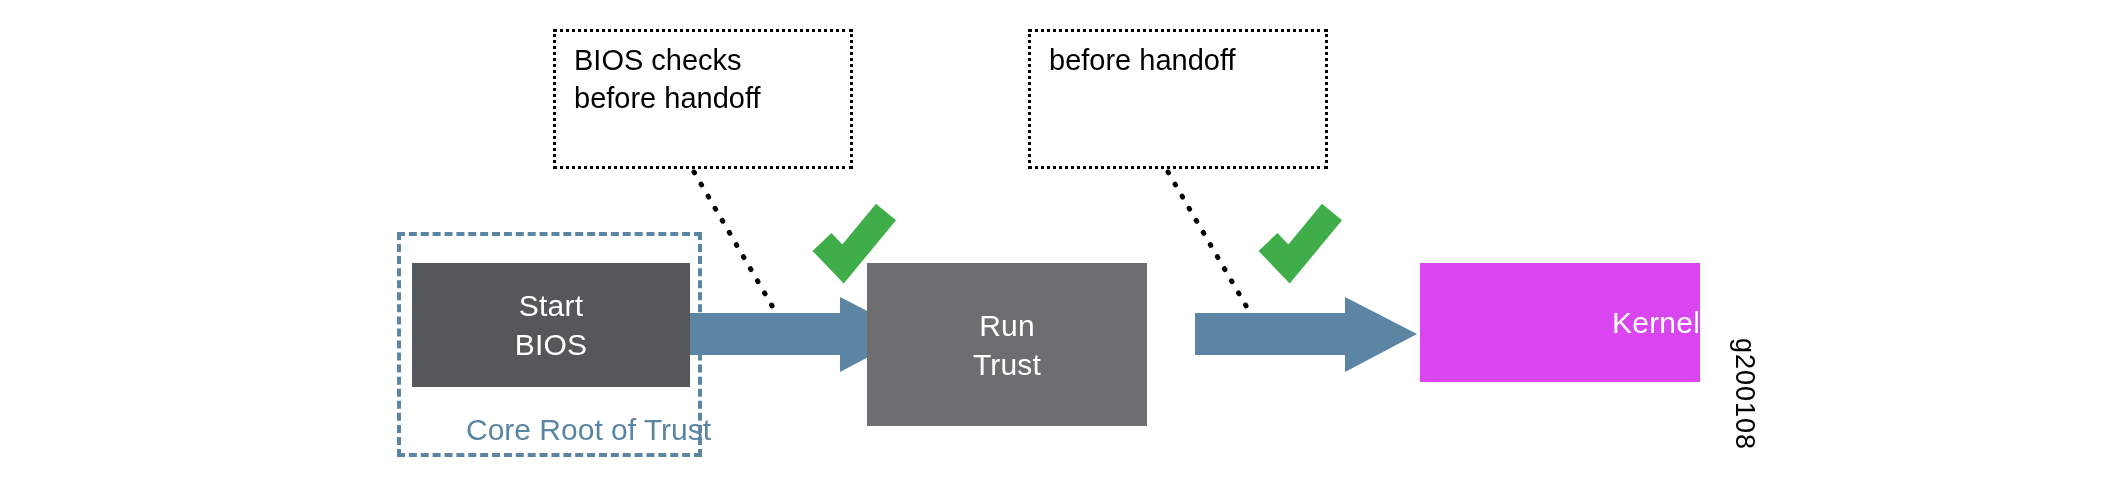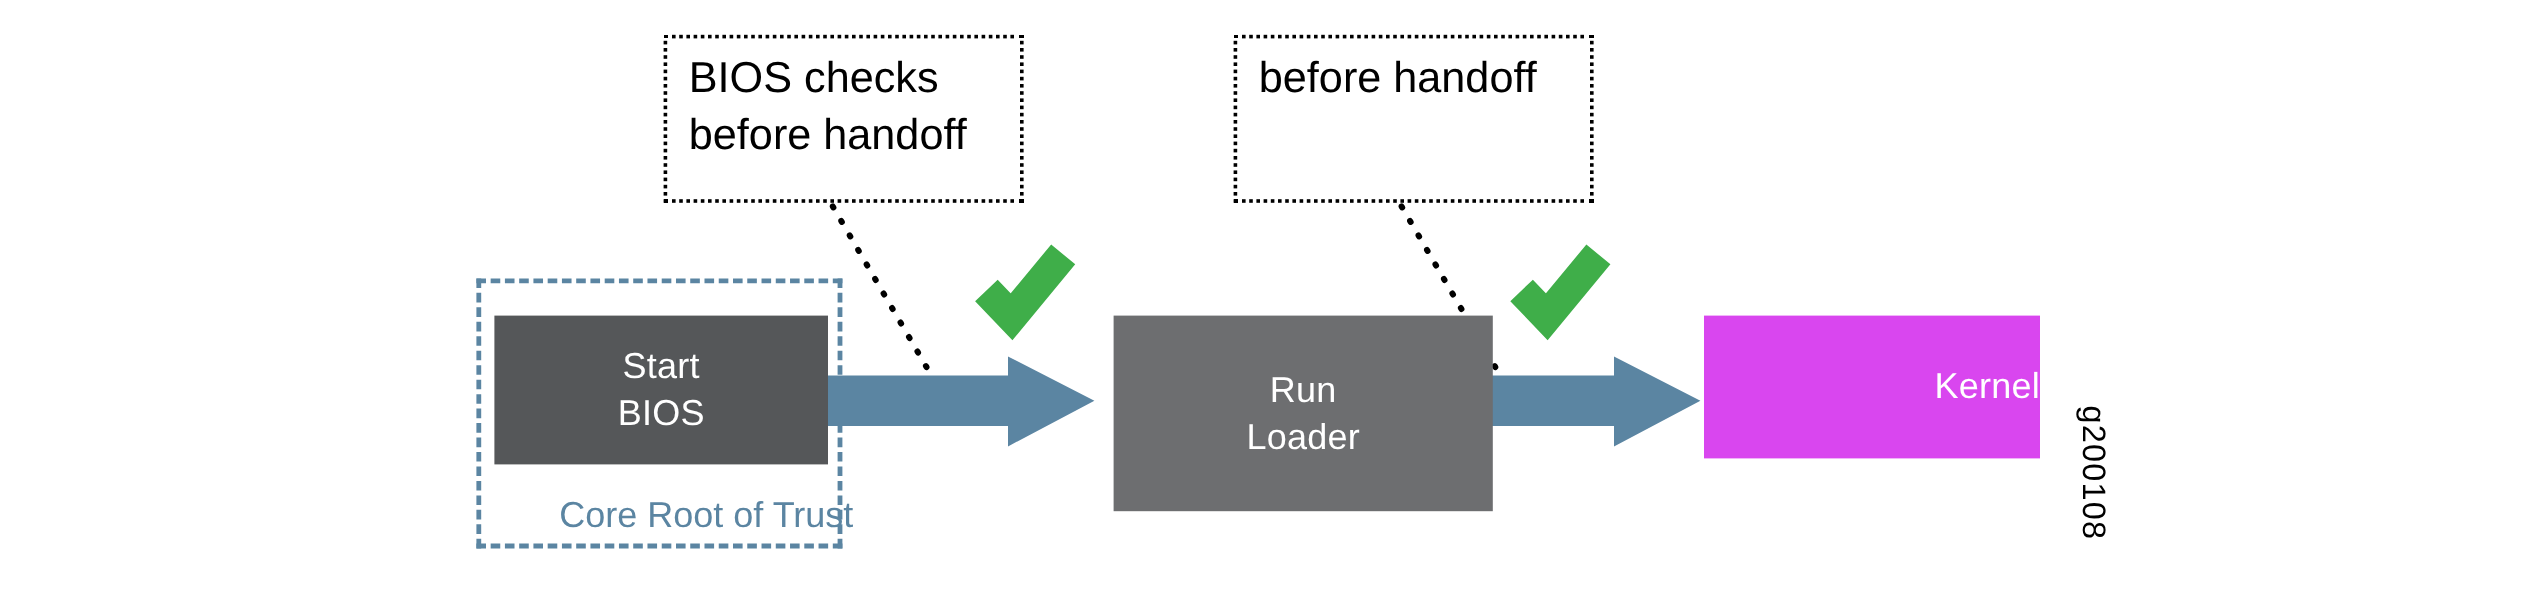--- a/index.html
+++ b/index.html
@@ -19,21 +19,21 @@
   }
 
   
   .callout {
     position: absolute;
     box-sizing: border-box;
     border: 3px dotted #000000;
     background: #ffffff;
     padding: 10px 16px 12px 18px;
     color: #000000;
-    font-size: 36px;
+    font-size: 29px;
     line-height: 1.30;
     white-space: nowrap;
   }
   .callout .line { display: block; }
 
   
   .proc-box {
     position: absolute;
     box-sizing: border-box;
     display: flex;
@@ -115,24 +115,24 @@
     <polyline points="1268,242 1289,264 1332,212" fill="none" stroke="#3FAE49" stroke-width="26" stroke-linecap="butt" stroke-linejoin="miter"></polyline>
   </svg>
 
   <div class="proc-box" style="left:412px; top:263px; width:278px; height:124px; background:#555759;">
     <div>
       <span class="txt">Start</span>
       <span class="txt">BIOS</span>
     </div>
   </div>
 
-  <div class="proc-box" style="left:928px; top:263px; width:316px; height:163px; background:#6D6E70;">
+  <div class="proc-box" style="left:867px; top:263px; width:280px; height:163px; background:#6D6E70;">
     <div>
       <span class="txt">Run</span>
-      <span class="txt">Loader</span>
+      <span class="txt">Trust</span>
     </div>
   </div>
 
   <div class="proc-box" style="left:1420px; top:263px; width:280px; height:119px; background:#d946ef;justify-content:flex-end;">
     <div>
       <span class="txt">Kernel</span>
     </div>
   </div>
 
   <div class="figure-id" style="left:1760px; top:338px;">g200108</div>

